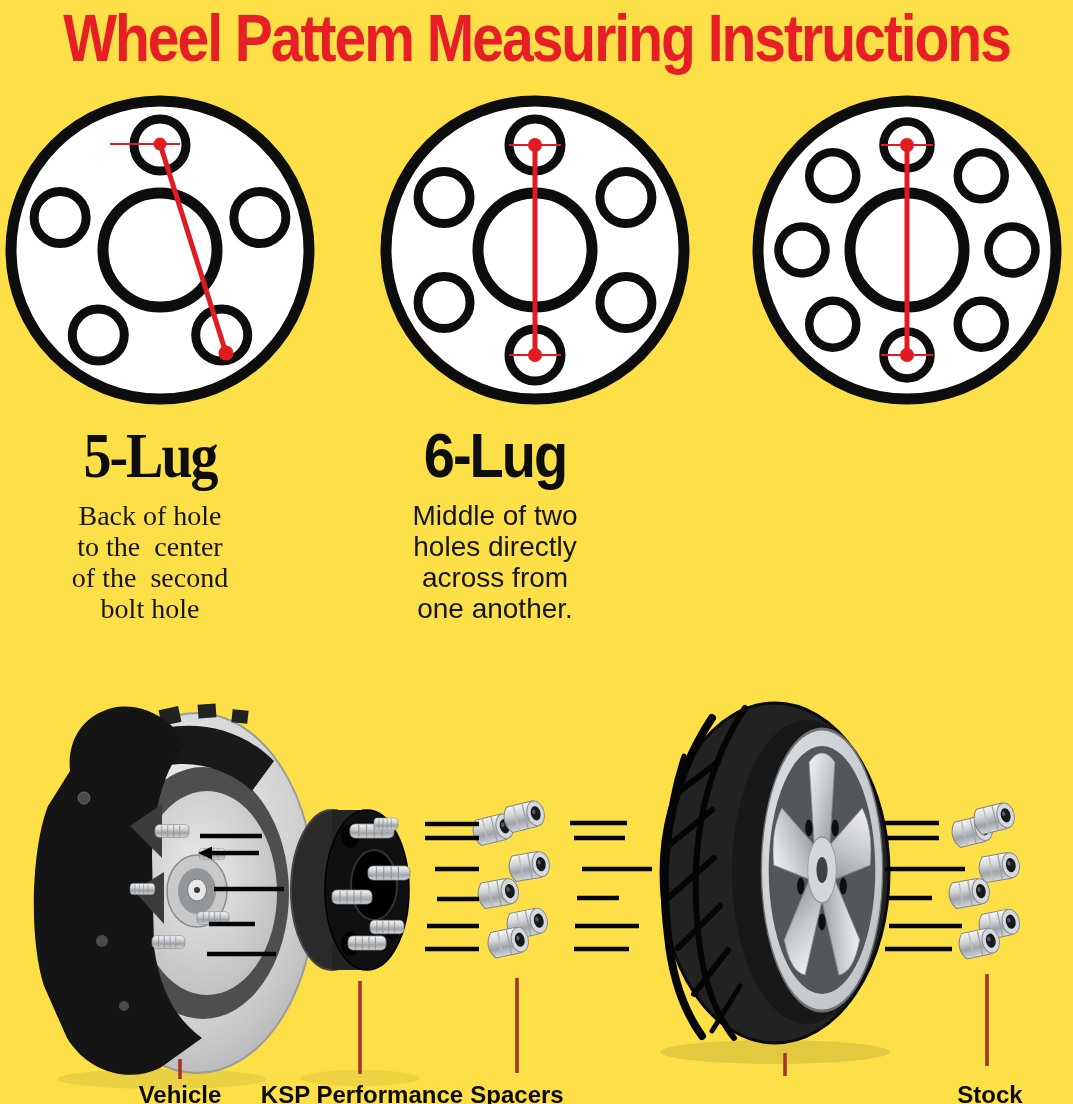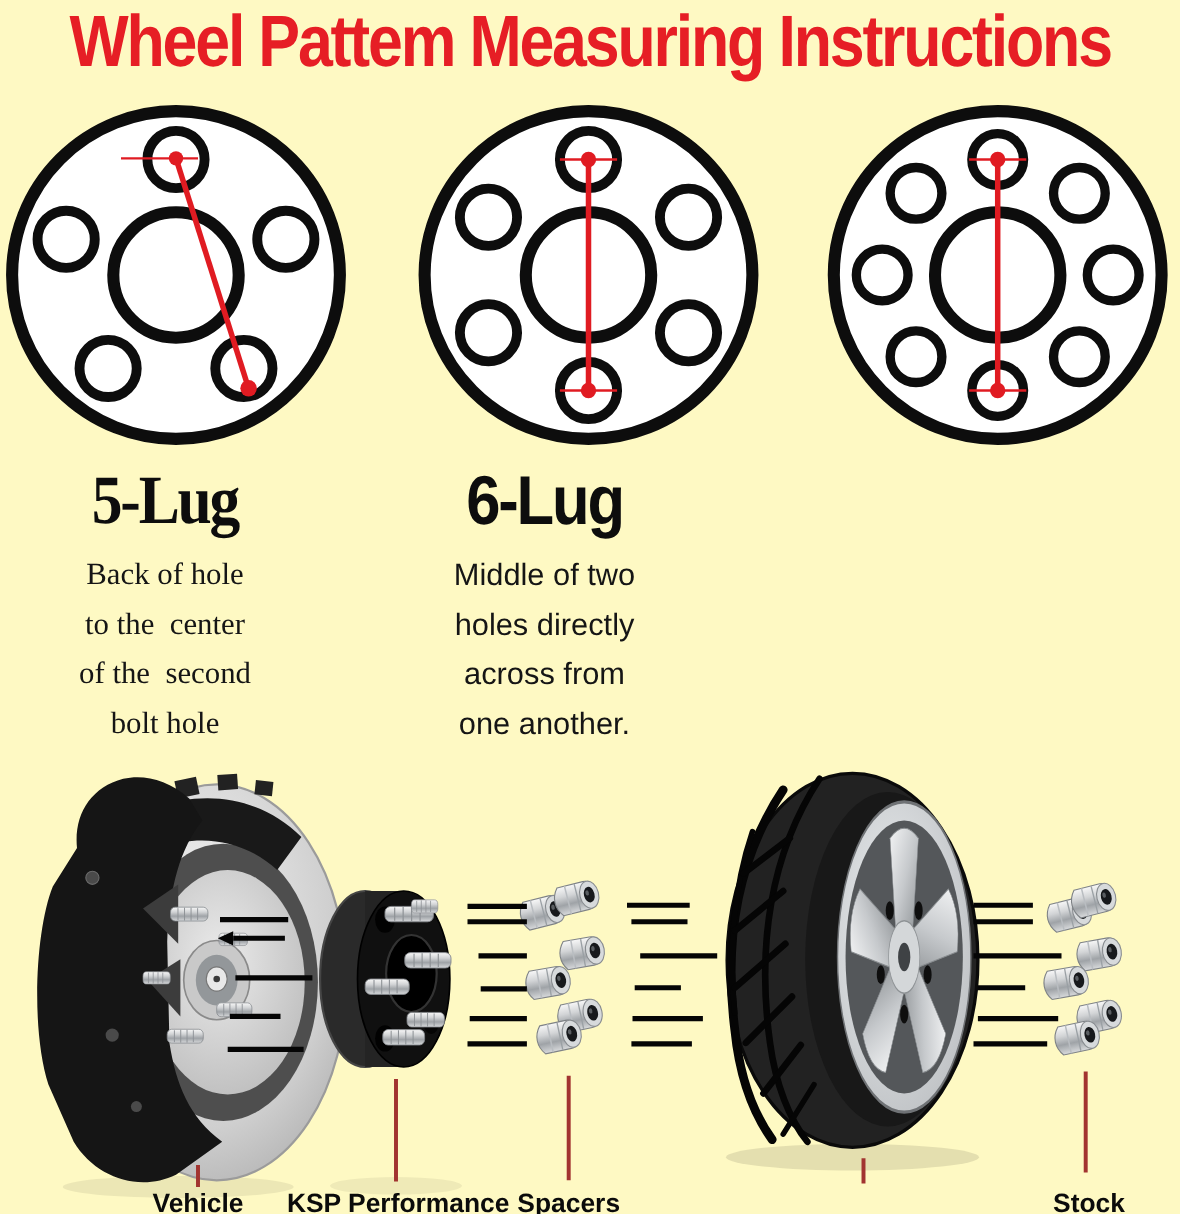--- a/index.html
+++ b/index.html
@@ -4,40 +4,40 @@
 <style>
   :root{
     --title-red:#e61e25;
     --measure-line-red:#e01b22;
     --pointer-line-red:#a23430;
     --text-color:#121212;
     --ink:#0d0d0d;
   }
   html,body{margin:0;padding:0;background:#ffffff;}
   .page{
-    position:relative;width:1073px;height:1104px;background:#fef9c3;overflow:hidden;
+    position:relative;width:1073px;height:1104px;background:#fde047;overflow:hidden;
     font-family:"Liberation Sans", sans-serif;color:var(--text-color);
   }
   .title{
     position:absolute;left:0;top:0;width:100%;margin:0;text-align:center;
     font-size:57px;font-weight:bold;letter-spacing:-2px;white-space:nowrap;
     color:var(--title-red);transform:scaleY(1.16);transform-origin:top;
   }
   .diagrams{position:absolute;left:0;top:85px;width:1073px;height:330px;}
   .diagrams svg{display:block;width:1073px;height:330px;}
   .col{position:absolute;top:424px;width:300px;text-align:center;}
   .col-0{left:0px;font-family:Liberation Serif, serif;}
   .col-1{left:345px;}
   .col-2{left:755px;}
   .lug-heading{
     font-size:56px;font-weight:bold;letter-spacing:-2px;line-height:1;
     transform:scaleY(1.12);transform-origin:top;color:#0d0d0d;
   }
   .lug-desc{
-    margin-top:20px;font-size:28px;line-height:45px;white-space:pre-wrap;color:#151515;
+    margin-top:20px;font-size:28px;line-height:31px;white-space:pre-wrap;color:#151515;
   }
   .assembly{position:absolute;left:0;top:686px;width:1073px;height:454px;margin-left:12px;}
   .assembly-svg{position:absolute;left:0;top:0;width:1073px;height:454px;}
   .part-label{
     position:absolute;top:395px;width:220px;text-align:center;
     font-size:24px;font-weight:bold;line-height:28px;white-space:pre-line;color:#0b0b0b;
   }
   .lbl-0{left:58px;}
   .lbl-1{left:240px;text-align:center;}
   .lbl-2{left:395px;}

